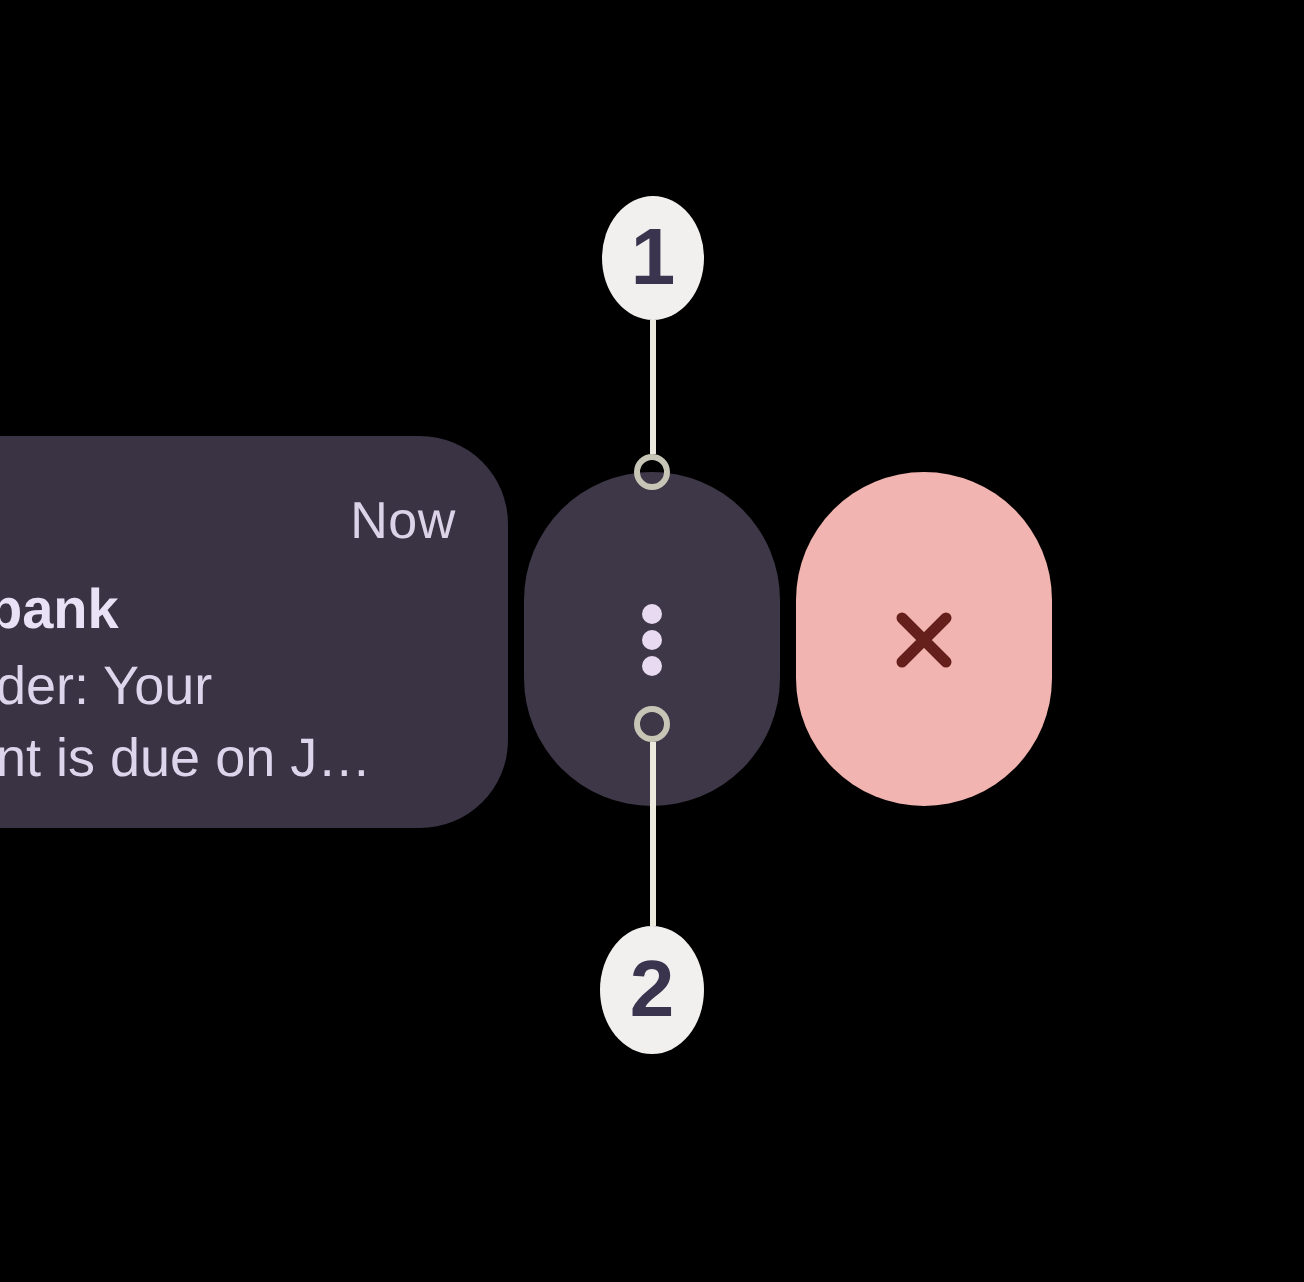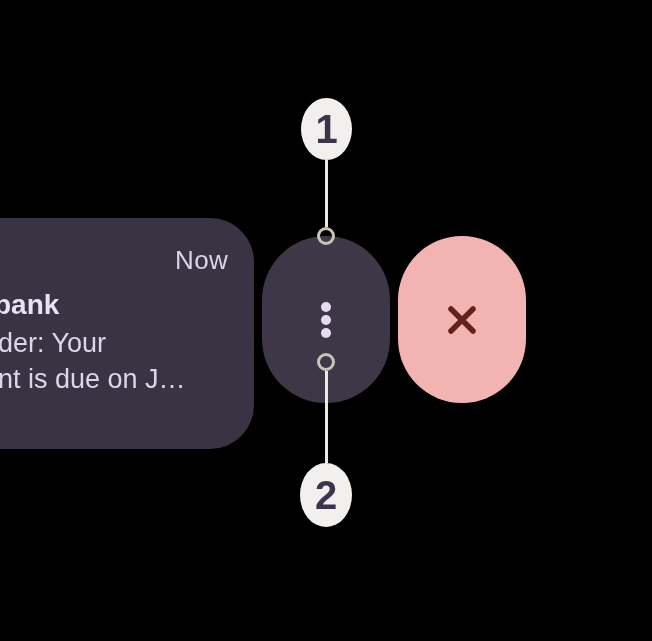--- a/index.html
+++ b/index.html
@@ -15,21 +15,21 @@
     overflow: hidden;
     font-family: "Liberation Sans", sans-serif;
   }
 
   
   .card {
     position: absolute;
     left: 0;
     top: 218px;
     width: 254px;
-    height: 231px;
+    height: 196px;
     background: #393343;
     border-radius: 0 44px 44px 0;
     overflow: hidden;
   }
   .card .now {
     position: absolute;
     top: 27px;
     right: 26px;
     font-size: 26px;
     font-weight: 400;

